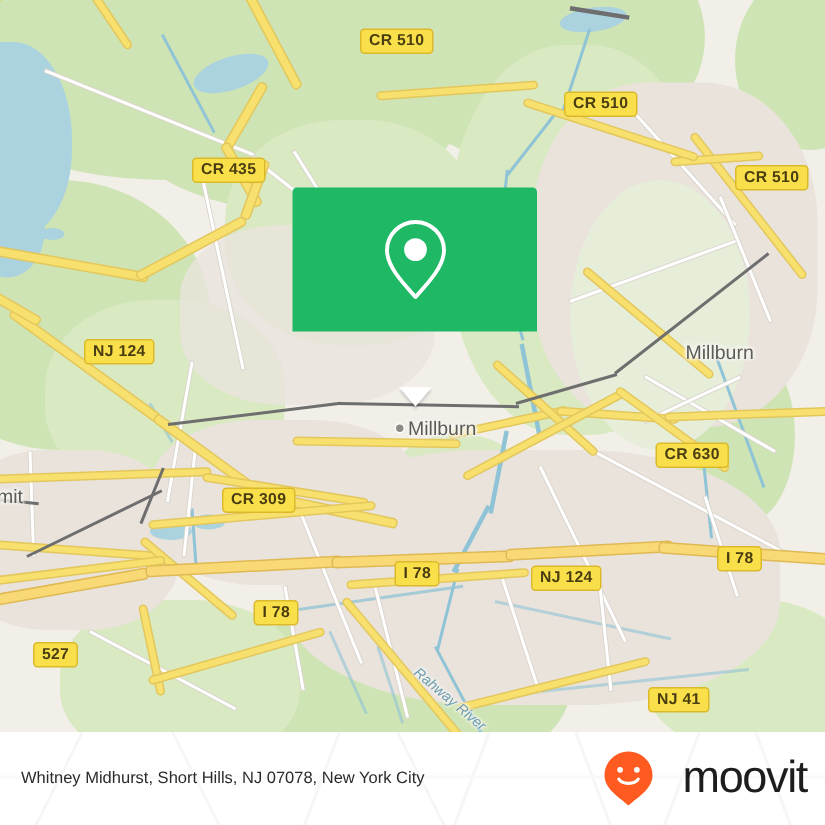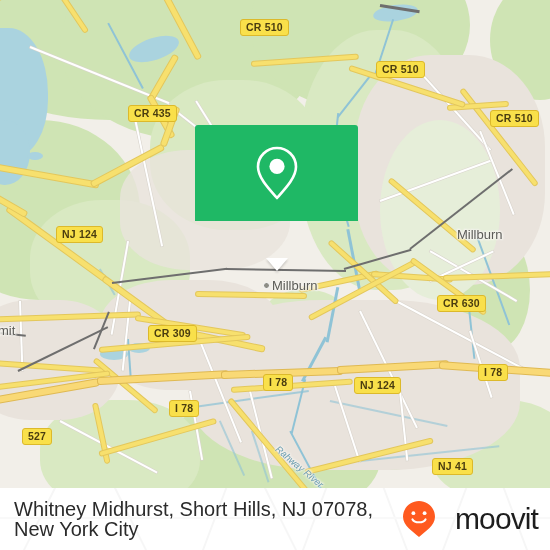--- a/index.html
+++ b/index.html
@@ -86,21 +86,21 @@
     background:#ffffff;overflow:hidden;
   }
   #footer-wm{
     position:absolute;inset:0;opacity:.5;
   }
   #footer-inner{
     position:relative;display:flex;align-items:center;height:62px;
     padding:0 12px 0 14px;box-sizing:border-box;
   }
   #addr{
-    flex:1;font-size:20px;color:#2b2b2b;line-height:20px;
+    flex:1;font-size:11px;color:#2b2b2b;line-height:20px;
     padding-right:8px;
   }
   #brand{display:flex;align-items:center;gap:19px;}
   #brand-word{font-size:30px;color:#1d1d1d;letter-spacing:-.9px;line-height:30px;}
 </style>
 </head>
 <body>
 
 <div id="app">
 

